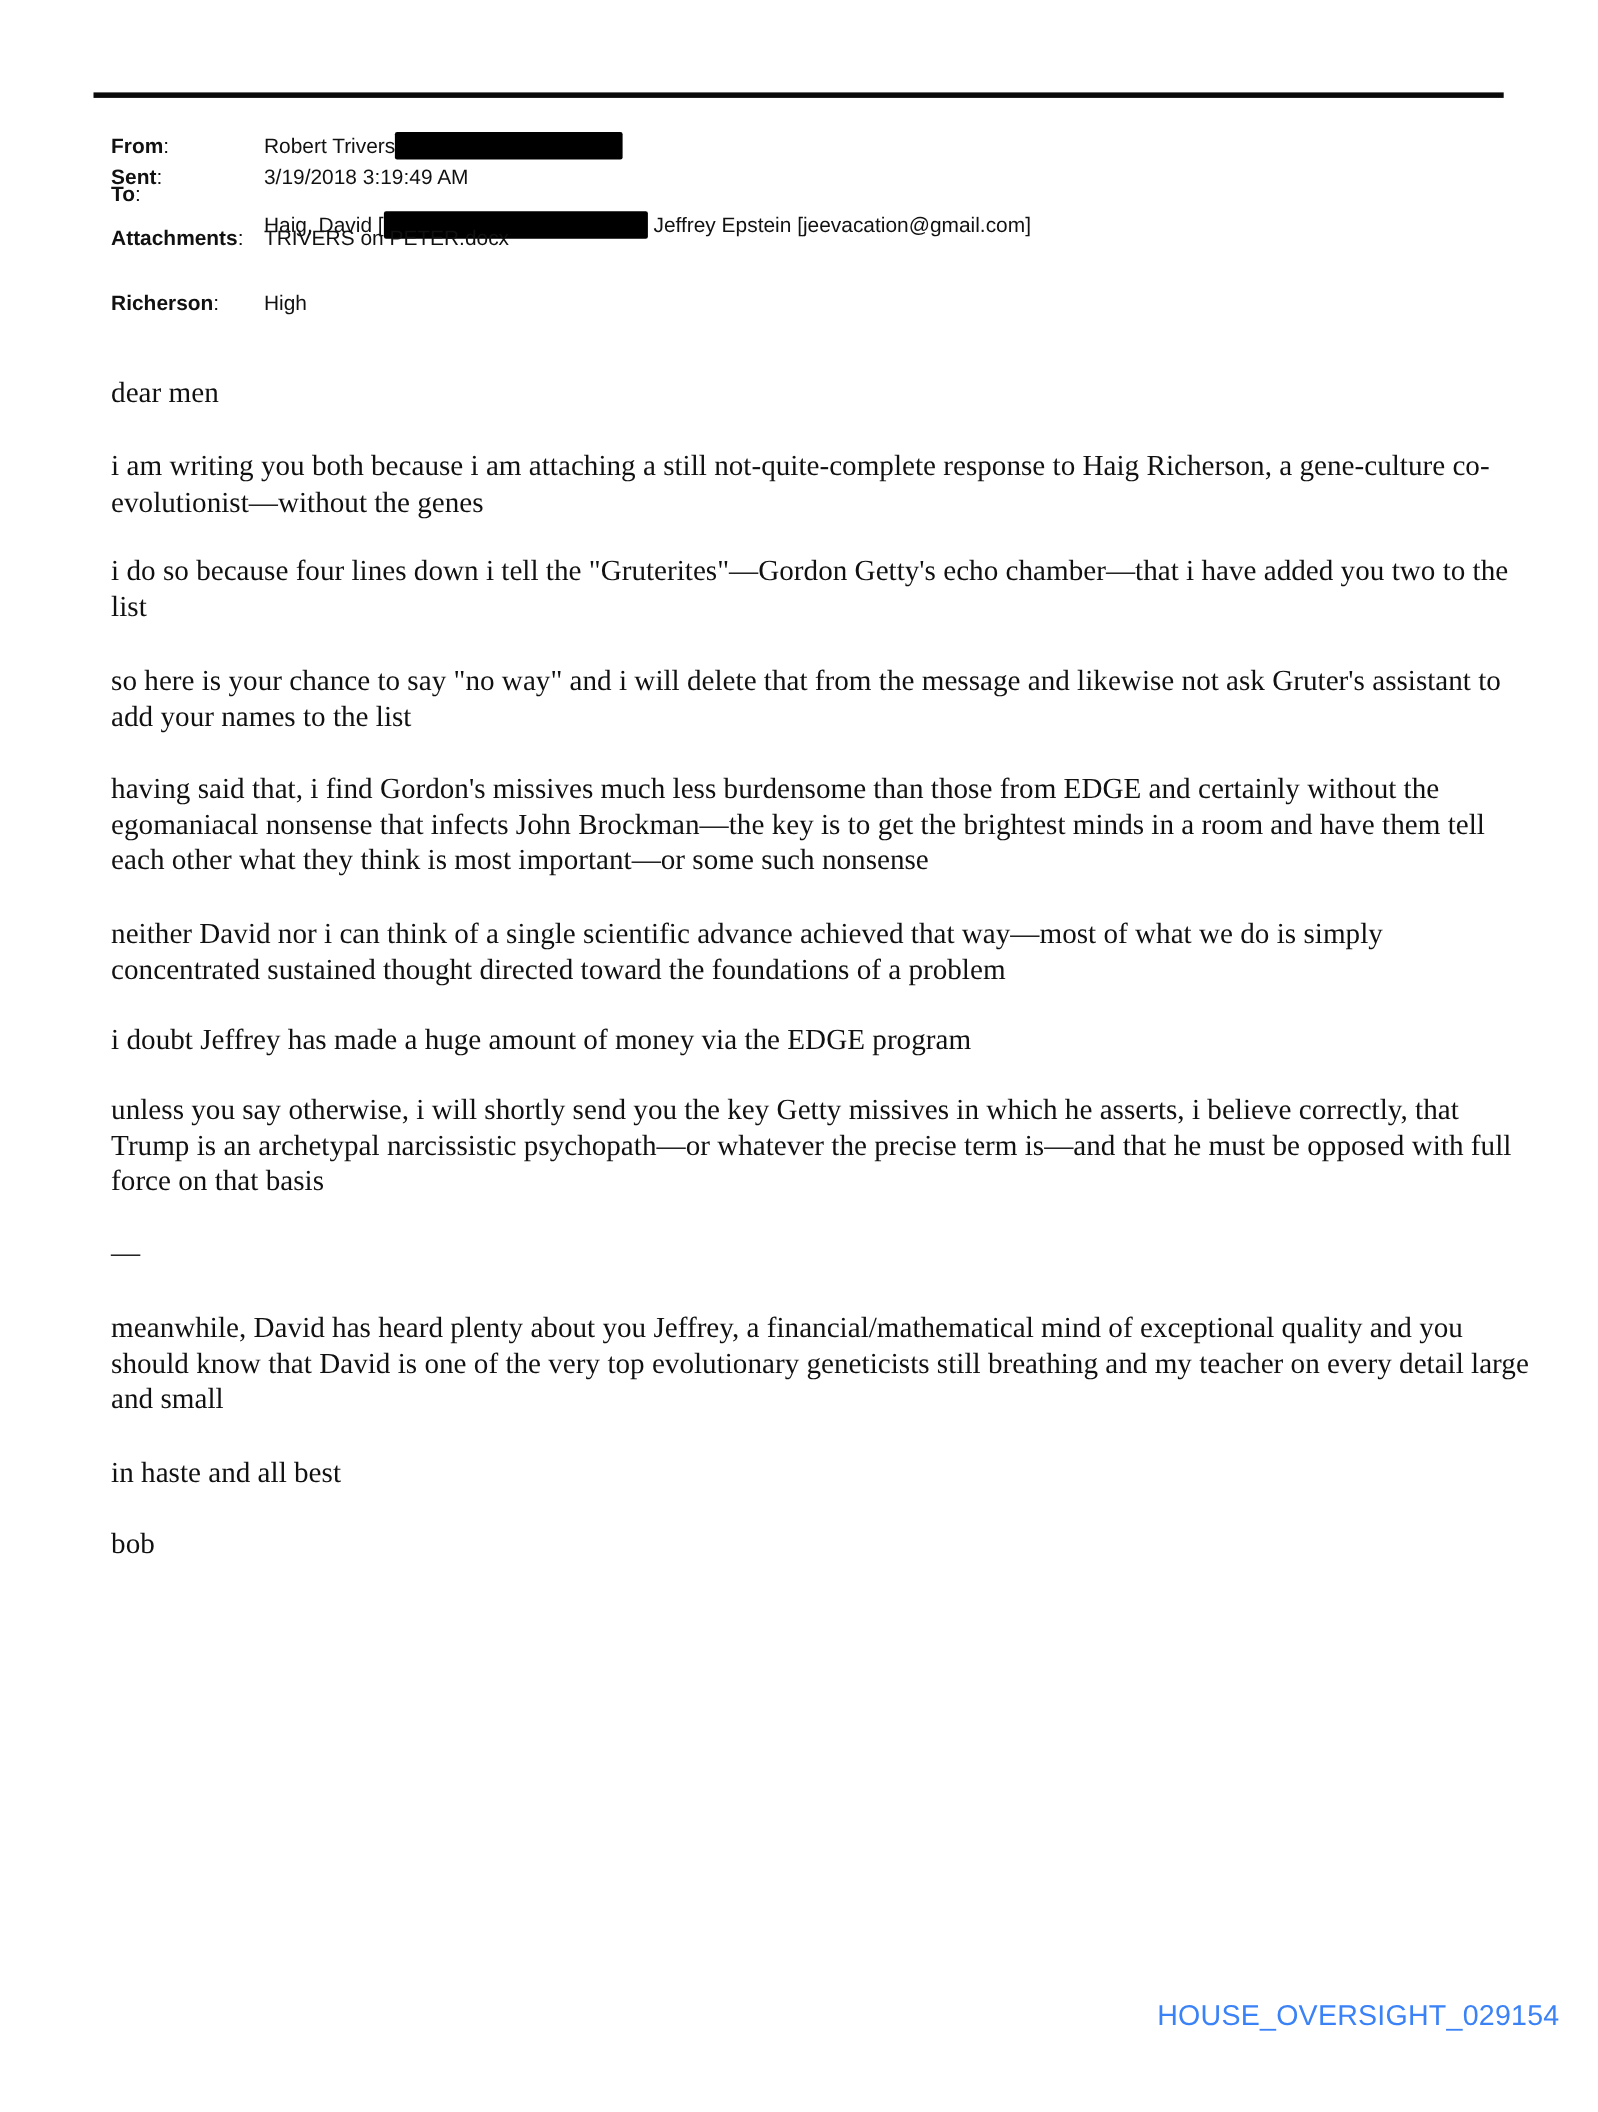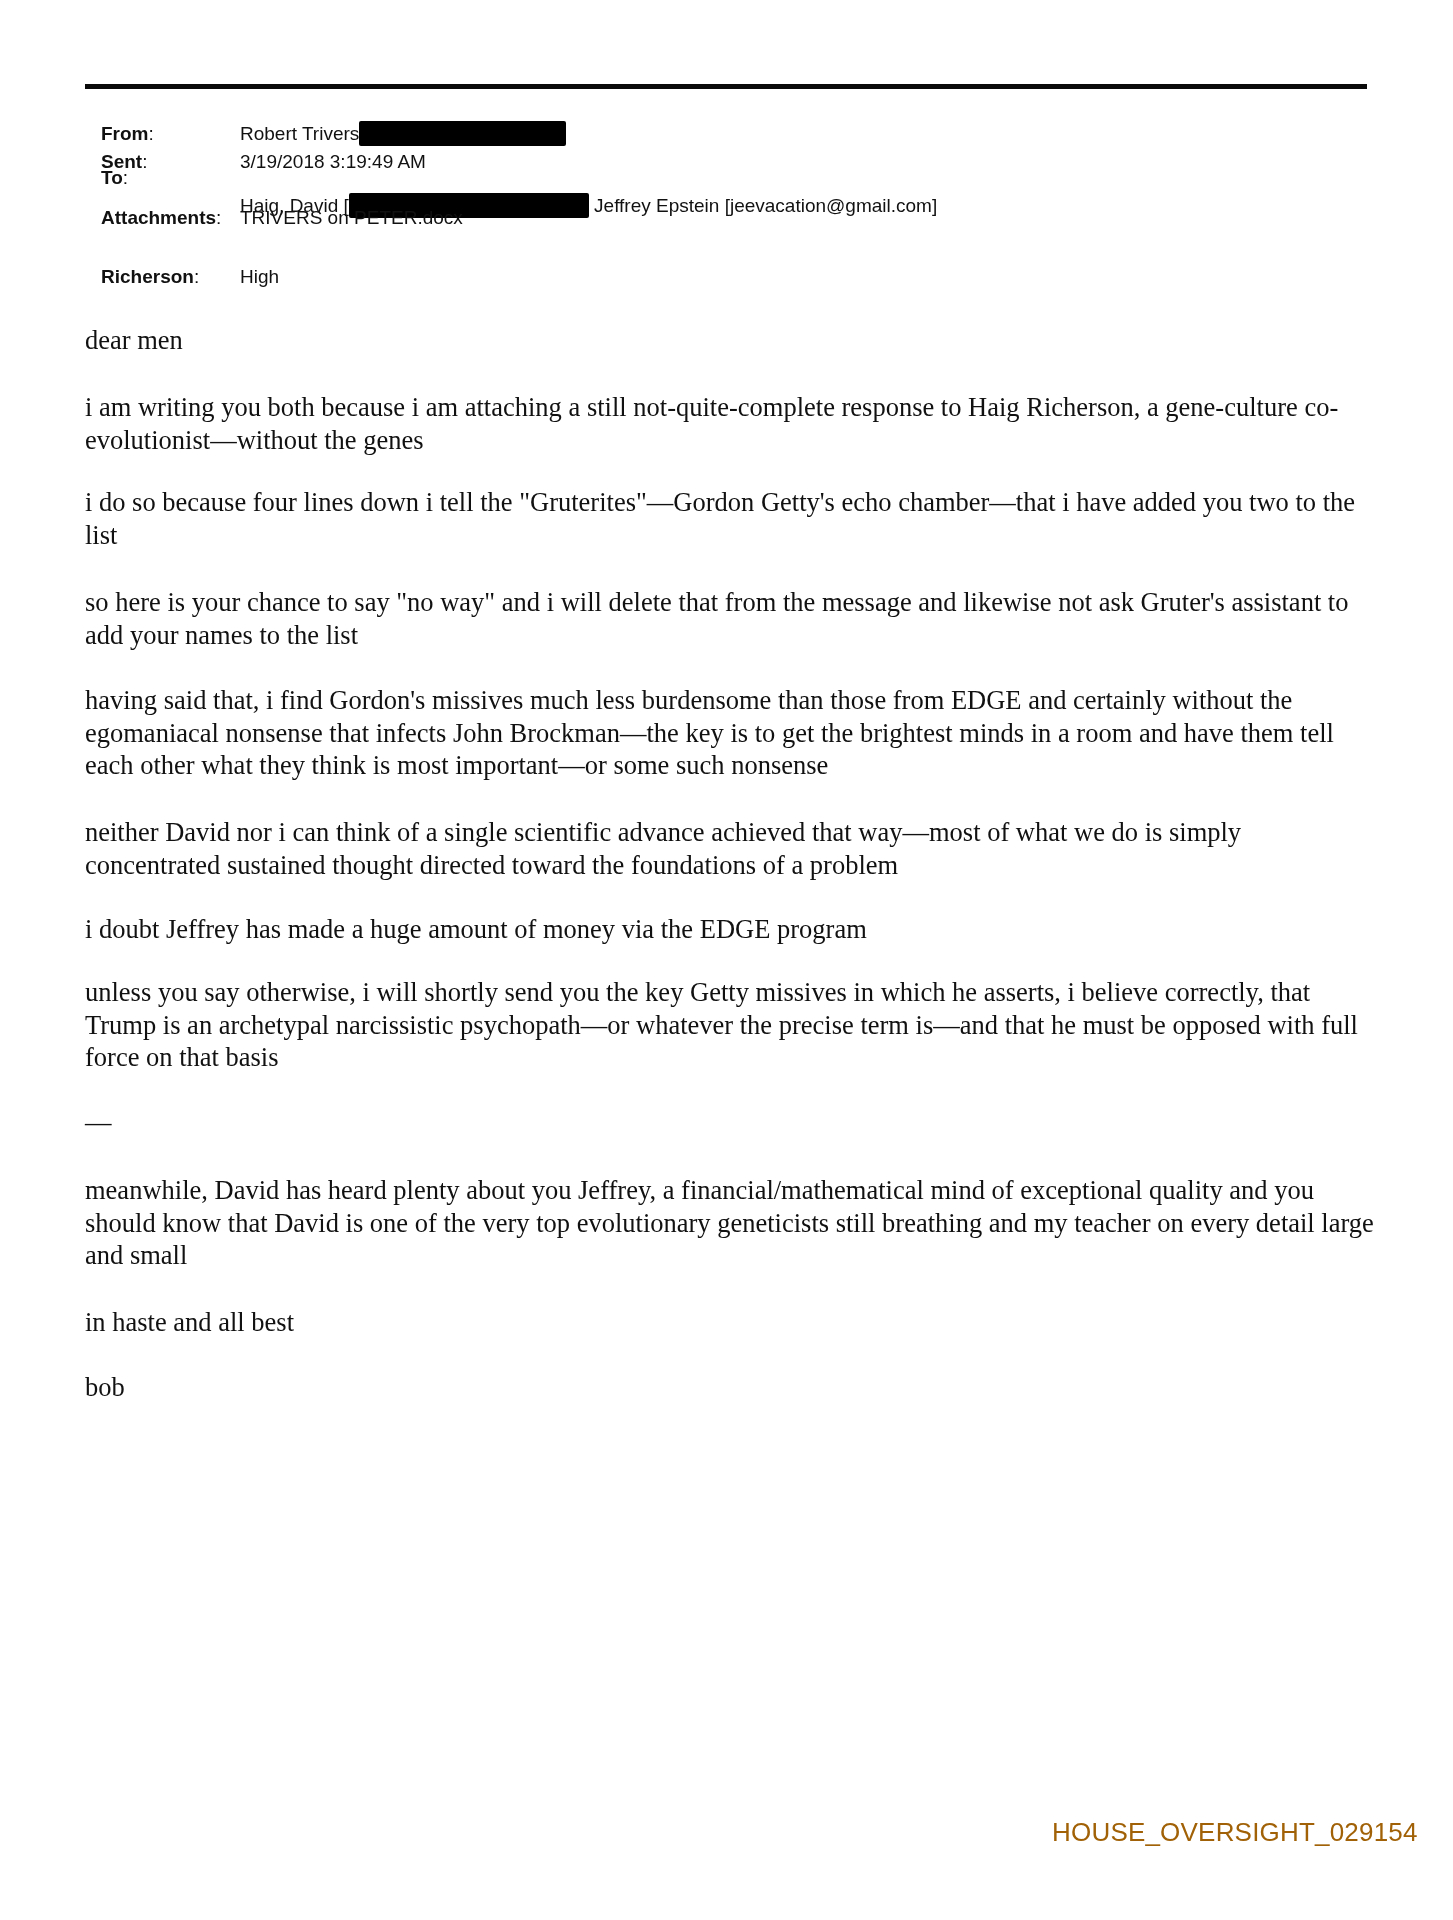--- a/index.html
+++ b/index.html
@@ -4,22 +4,22 @@
 <style>
   html, body { margin: 0; padding: 0; background: #ffffff; }
   body { width: 1453px; height: 1920px; position: relative; overflow: hidden; color: #111; }
   .rule { position: absolute; left: 85px; top: 84px; width: 1282px; height: 5px; background: #0a0a0a; }
   .hdr { position: absolute; left: 85px; font-family: "Liberation Sans", "DejaVu Sans", sans-serif; font-size: 19px; line-height: 28px; color: #111; }
   .hdr .lbl { position: absolute; left: 0; white-space: nowrap; }
   .hdr .lbl b { font-weight: bold; margin-left: 16px; }
   .hdr .val { position: absolute; left: 155px; white-space: nowrap; }
   .redact { display: inline-block; background: #000; height: 25px; vertical-align: -6px; border-radius: 2px; }
   .body { position: absolute; left: 85px; width: 1290px; font-family: "Liberation Serif", "DejaVu Serif", serif; font-size: 26.5px; line-height: 32.5px; color: #111; }
-  .body p { margin: 0; position: absolute; left: 0; width: 1290px; }
-  .footer { position: absolute; left: 1052px; top: 1817px; font-family: "Liberation Sans", "DejaVu Sans", sans-serif; font-size: 26px; color: #a16207; white-space: nowrap; letter-spacing: 0.2px; }
+  .body p { margin: 16px; position: absolute; left: 0; width: 1290px; }
+  .footer { position: absolute; left: 1052px; top: 1817px; font-family: "Liberation Sans", "DejaVu Sans", sans-serif; font-size: 26px; color: #3b82f6; white-space: nowrap; letter-spacing: 0.2px; }
 </style>
 </head>
 <body>
 
 <div class="rule"></div>
 
 <div class="hdr">
   <div class="lbl" style="top:120px"><b>From</b>:</div>
   <div class="val" style="top:120px">
     <span>Robert Trivers</span><span class="redact" style="width:207px"></span>

